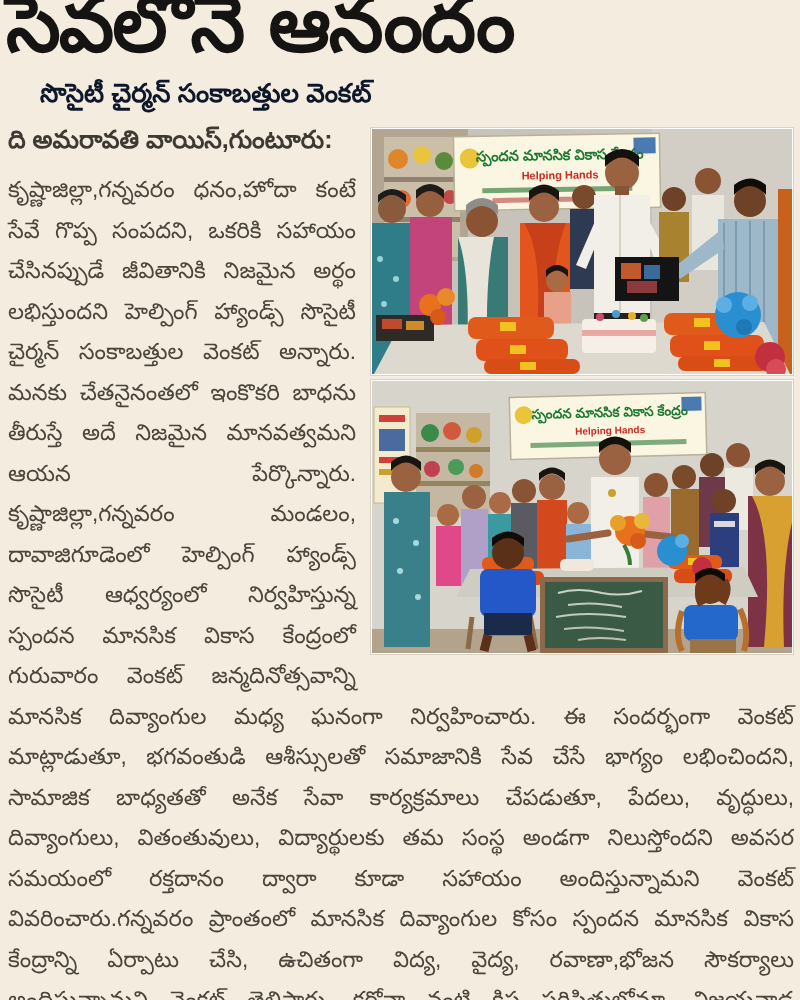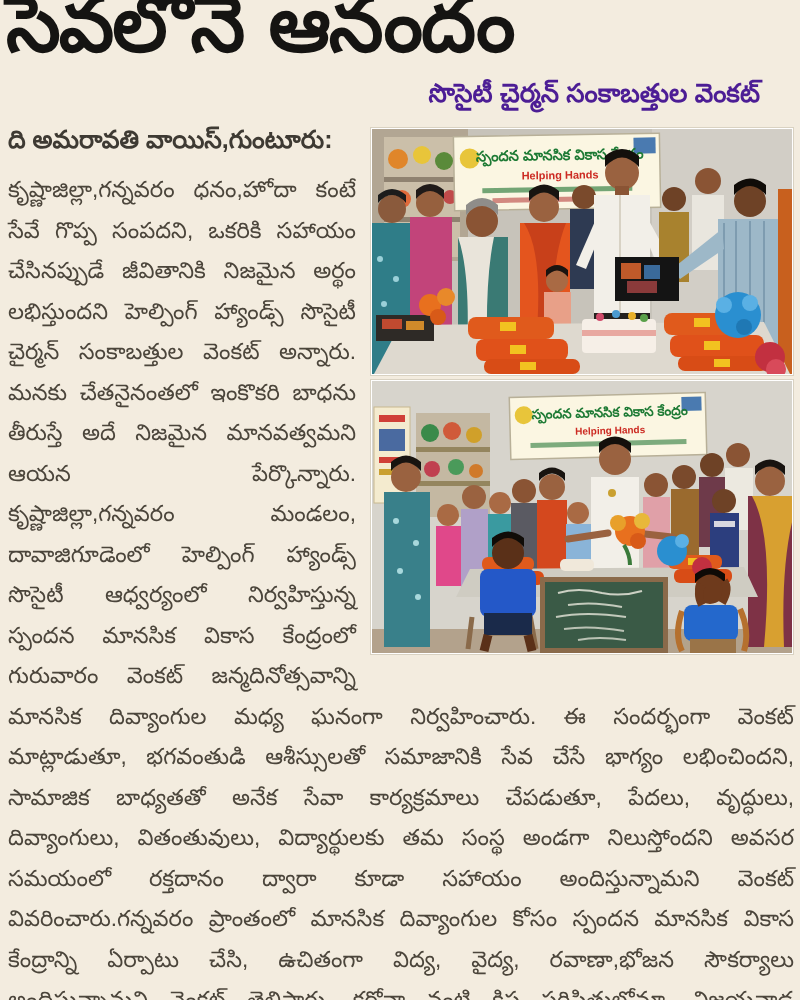--- a/index.html
+++ b/index.html
@@ -19,24 +19,24 @@
     font-family: "DejaVu Sans", sans-serif;
     font-weight: 800;
     font-size: 78px;
     line-height: 0.98;
     letter-spacing: -2px;
     color: #151412;
     margin: -14px 0 0 6px;
     white-space: nowrap;
   }
   .subheadline {
-    text-align: right;
+    text-align: left;
     font-weight: bold;
     font-size: 26px;
-    color: #4c1d95;
+    color: #0f172a;
     margin: 16px 40px 10px 40px;
   }
   .article {
     padding: 0 6px 0 8px;
     color: #4b453b;
   }
   .photo-stack {
     float: right;
     width: 424px;
     margin: 2px 0 12px 14px;

